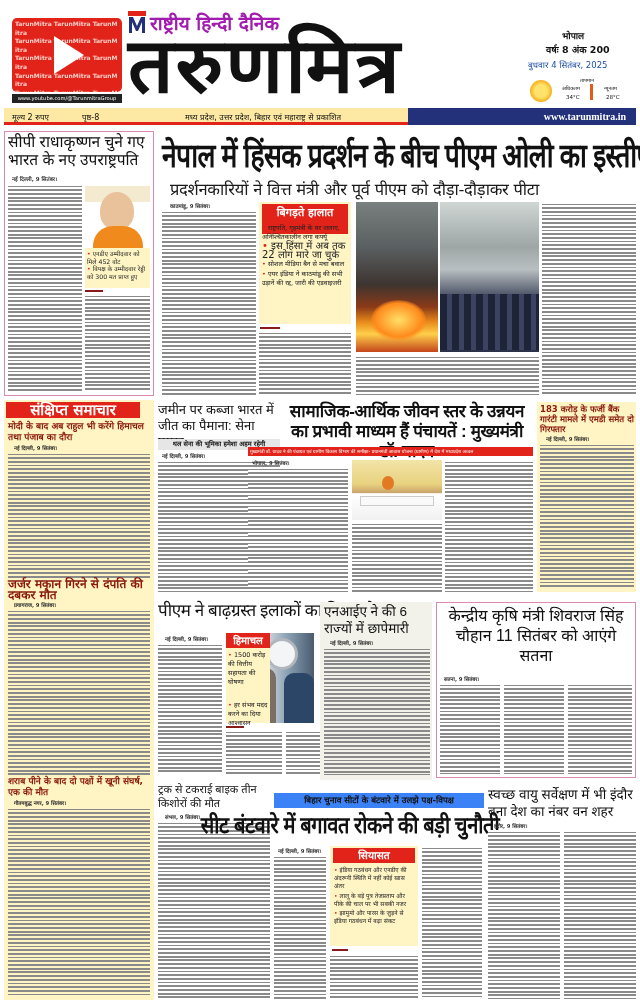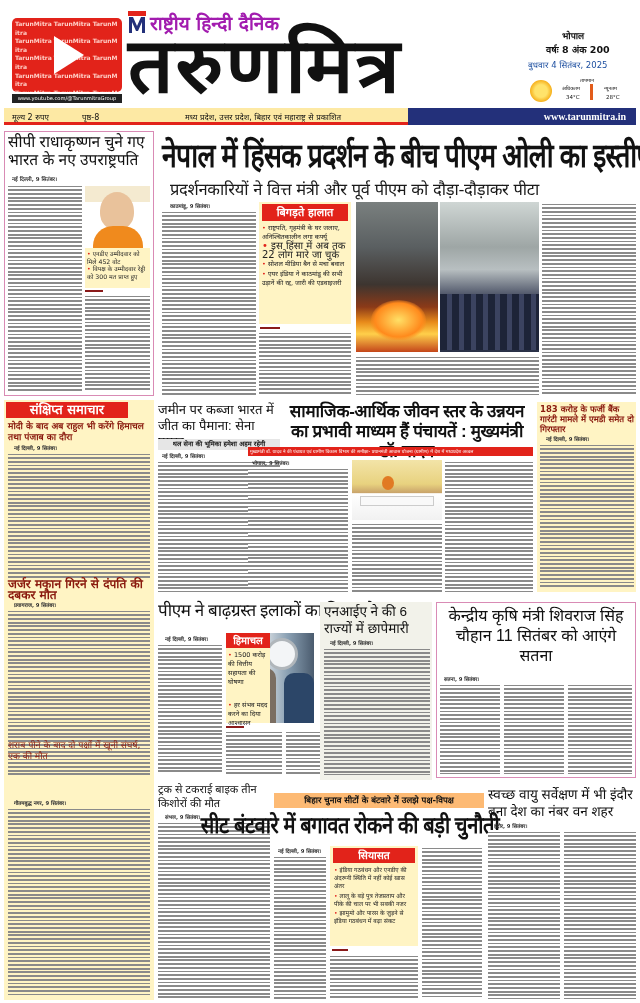--- a/index.html
+++ b/index.html
@@ -72,48 +72,48 @@
 </div>
 <div class="abs" style="left:85px;top:290px;width:18px;height:2px;background:#8a1a1a"></div>
 <div class="abs lines" style="left:85px;top:294px;width:65px;height:98px"></div>
 
 <div class="abs hl" style="left:162px;top:134px;width:474px;font-size:26.5px;line-height:34px;white-space:nowrap;letter-spacing:-0.6px;transform:scaleY(1.25);transform-origin:top">नेपाल में हिंसक प्रदर्शन के बीच पीएम ओली का इस्तीफा</div>
 <div class="abs" style="left:170px;top:177px;font-size:16.5px;color:#1a1a1a;white-space:nowrap;letter-spacing:-0.3px">प्रदर्शनकारियों ने वित्त मंत्री और पूर्व पीएम को दौड़ा-दौड़ाकर पीटा</div>
 <div class="abs body-text" style="left:170px;top:203px;font-weight:bold;font-size:5.3px">काठमांडू, 9 सितंबर।</div>
 <div class="abs lines" style="left:162px;top:210px;width:94px;height:186px"></div>
 
 <div class="abs yellow" style="left:259px;top:202px;width:92px;height:122px"></div>
-<div class="abs red" style="left:262px;top:204px;width:86px;height:17px;font-size:11px;line-height:17px;text-align:center;font-weight:bold">बिगड़ते हालात</div>
+<div class="abs red" style="left:262px;top:204px;width:86px;height:30px;font-size:11px;line-height:17px;text-align:center;font-weight:bold">बिगड़ते हालात</div>
 <div class="abs" style="left:262px;top:224px;width:88px">
   <div class="bullet" style="font-size:6.5px;line-height:8.6px;margin-bottom:1px">राष्ट्रपति, गृहमंत्री के घर जलाए, अनिश्चितकालीन लगा कर्फ्यू</div>
   <div class="bullet" style="font-size:10px;line-height:8.6px;margin-bottom:1px">इस हिंसा में अब तक 22 लोग मारे जा चुके</div>
   <div class="bullet" style="font-size:6.5px;line-height:8.6px;margin-bottom:1px">सोशल मीडिया बैन से मचा बवाल</div>
   <div class="bullet" style="font-size:6.5px;line-height:8.6px">एयर इंडिया ने काठमांडू की सभी उड़ानें की रद्द, जारी की एडवाइजरी</div>
 </div>
 <div class="abs" style="left:260px;top:327px;width:20px;height:2px;background:#8a1a1a"></div>
 <div class="abs lines" style="left:259px;top:331px;width:92px;height:65px"></div>
 
 <div class="abs photo" style="left:356px;top:202px;width:82px;height:150px;background:linear-gradient(#7a807f 0%,#5a5f61 30%,#3d3530 55%,#8b3a18 70%,#e88a1a 80%,#ffcf4a 88%,#c4461a 100%)">
   <div style="position:absolute;left:15px;bottom:12px;width:55px;height:40px;border-radius:50% 50% 30% 30%;background:radial-gradient(#ffe066,#ff8a1c 60%,transparent 75%)"></div>
 </div>
 <div class="abs photo" style="left:440px;top:202px;width:99px;height:150px;background:linear-gradient(#cfd6d4 0%,#9ea6a5 30%,#b8bfc1 45%,#3c4359 65%,#2a3148 100%)">
   <div style="position:absolute;left:0;right:0;top:92px;height:56px;background:repeating-linear-gradient(90deg,#1d2438 0 7px,#3b4360 7px 12px)"></div>
 </div>
 <div class="abs lines" style="left:356px;top:355px;width:183px;height:41px"></div>
 <div class="abs lines" style="left:542px;top:202px;width:94px;height:194px"></div>
 
 <div class="abs yellow" style="left:4px;top:400px;width:150px;height:600px"></div>
-<div class="abs red" style="left:6px;top:402px;width:122px;height:16px;font-size:13px;line-height:16px;font-weight:bold;text-align:center">संक्षिप्त समाचार</div>
+<div class="abs red" style="left:6px;top:402px;width:134px;height:16px;font-size:15px;line-height:16px;font-weight:bold;text-align:center">संक्षिप्त समाचार</div>
 <div class="abs" style="left:8px;top:421px;width:142px;font-size:9px;line-height:11px;color:#8a1a0e;font-weight:bold">मोदी के बाद अब राहुल भी करेंगे हिमाचल तथा पंजाब का दौरा</div>
 <div class="abs body-text" style="left:14px;top:445px;font-weight:bold;font-size:5.3px">नई दिल्ली, 9 सितंबर।</div>
 <div class="abs lines" style="left:8px;top:452px;width:142px;height:126px;background:repeating-linear-gradient(#fff4c4 0 1.6px,#8a8a8a 1.6px 3.4px,#fff4c4 3.4px 3.7px)"></div>
 <div class="abs" style="left:8px;top:579px;width:142px;font-size:12px;line-height:11px;color:#8a1a0e;font-weight:bold">जर्जर मकान गिरने से दंपति की दबकर मौत</div>
 <div class="abs body-text" style="left:14px;top:602px;font-weight:bold;font-size:5.3px">प्रयागराज, 9 सितंबर।</div>
 <div class="abs lines" style="left:8px;top:609px;width:142px;height:166px;background:repeating-linear-gradient(#fff4c4 0 1.6px,#8a8a8a 1.6px 3.4px,#fff4c4 3.4px 3.7px)"></div>
-<div class="abs" style="left:8px;top:740px;width:142px;font-size:9px;line-height:11px;color:#8a1a0e;font-weight:normal">शराब पीने के बाद दो पक्षों में खूनी संघर्ष, एक की मौत</div>
+<div class="abs" style="left:8px;top:776px;width:142px;font-size:9px;line-height:11px;color:#8a1a0e;font-weight:bold">शराब पीने के बाद दो पक्षों में खूनी संघर्ष, एक की मौत</div>
 <div class="abs body-text" style="left:14px;top:800px;font-weight:bold;font-size:5.3px">गौतमबुद्ध नगर, 9 सितंबर।</div>
 <div class="abs lines" style="left:8px;top:807px;width:142px;height:190px;background:repeating-linear-gradient(#fff4c4 0 1.6px,#8a8a8a 1.6px 3.4px,#fff4c4 3.4px 3.7px)"></div>
 
 <div class="abs hl" style="left:158px;top:402px;width:122px;font-size:13px;line-height:16px;font-weight:normal">जमीन पर कब्जा भारत में जीत का पैमाना: सेना प्रमुख</div>
 <div class="abs" style="left:158px;top:439px;width:122px;height:11px;background:#e6e6e6;font-size:6.5px;line-height:11px;text-align:center;font-weight:bold">थल सेना की भूमिका हमेशा अहम रहेगी</div>
 <div class="abs body-text" style="left:162px;top:453px;font-weight:bold;font-size:5.3px">नई दिल्ली, 9 सितंबर।</div>
 <div class="abs lines" style="left:158px;top:460px;width:122px;height:132px"></div>
 
 <div class="abs hl" style="left:282px;top:402px;width:250px;font-size:17px;line-height:20px;text-align:center;letter-spacing:-0.3px">सामाजिक-आर्थिक जीवन स्तर के उन्नयन का प्रभावी माध्यम हैं पंचायतें : मुख्यमंत्री डॉ. यादव</div>
 <div class="abs red" style="left:248px;top:447px;width:285px;height:9px;font-size:4.6px;line-height:9px;white-space:nowrap;overflow:hidden;padding-left:2px">मुख्यमंत्री डॉ. यादव ने की पंचायत एवं ग्रामीण विकास विभाग की समीक्षा- प्रधानमंत्री आवास योजना (ग्रामीण) में देश में मध्यप्रदेश अव्वल</div>
@@ -158,21 +158,21 @@
 <div class="abs hl" style="left:440px;top:606px;width:192px;font-size:16px;line-height:20px;text-align:center;font-weight:normal">केन्द्रीय कृषि मंत्री शिवराज सिंह चौहान 11 सितंबर को आएंगे सतना</div>
 <div class="abs body-text" style="left:444px;top:676px;font-weight:bold;font-size:5.3px">सतना, 9 सितंबर।</div>
 <div class="abs lines" style="left:440px;top:683px;width:60px;height:91px"></div>
 <div class="abs lines" style="left:504px;top:683px;width:60px;height:91px"></div>
 <div class="abs lines" style="left:568px;top:683px;width:64px;height:91px"></div>
 
 <div class="abs hl" style="left:158px;top:782px;width:112px;font-size:11px;line-height:14px;font-weight:normal">ट्रक से टकराई बाइक तीन किशोरों की मौत</div>
 <div class="abs body-text" style="left:165px;top:814px;font-weight:bold;font-size:5.3px">संभल, 9 सितंबर।</div>
 <div class="abs lines" style="left:158px;top:821px;width:112px;height:178px"></div>
 
-<div class="abs" style="left:274px;top:793px;width:210px;height:15px;background:#fdba74;font-size:8.5px;line-height:15px;text-align:center;font-weight:bold">बिहार चुनाव सीटों के बंटवारे में उलझे पक्ष-विपक्ष</div>
+<div class="abs" style="left:274px;top:793px;width:210px;height:15px;background:#3b82f6;font-size:8.5px;line-height:15px;text-align:center;font-weight:bold">बिहार चुनाव सीटों के बंटवारे में उलझे पक्ष-विपक्ष</div>
 <div class="abs hl" style="left:200px;top:808px;width:300px;font-size:20px;line-height:30px;white-space:nowrap;letter-spacing:-0.4px;text-align:center;transform:scaleY(1.15);transform-origin:top">सीट बंटवारे में बगावत रोकने की बड़ी चुनौती</div>
 <div class="abs body-text" style="left:278px;top:848px;font-weight:bold;font-size:5.3px">नई दिल्ली, 9 सितंबर।</div>
 <div class="abs lines" style="left:274px;top:855px;width:52px;height:144px"></div>
 <div class="abs yellow" style="left:330px;top:846px;width:88px;height:100px"></div>
 <div class="abs red" style="left:333px;top:848px;width:82px;height:15px;font-size:10.5px;line-height:15px;font-weight:bold;text-align:center">सियासत</div>
 <div class="abs" style="left:334px;top:866px;width:82px">
   <div class="bullet" style="font-size:6px;line-height:8.2px;margin-bottom:1px">इंडिया गठबंधन और एनडीए की अंदरूनी स्थिति में नहीं कोई खास अंतर</div>
   <div class="bullet" style="font-size:6px;line-height:8.2px;margin-bottom:1px">लालू के बड़े पुत्र तेजप्रताप और पीके की चाल पर भी सबकी नजर</div>
   <div class="bullet" style="font-size:6px;line-height:8.2px">झामुमो और पारस के जुड़ने से इंडिया गठबंधन में बढ़ा संकट</div>
 </div>

